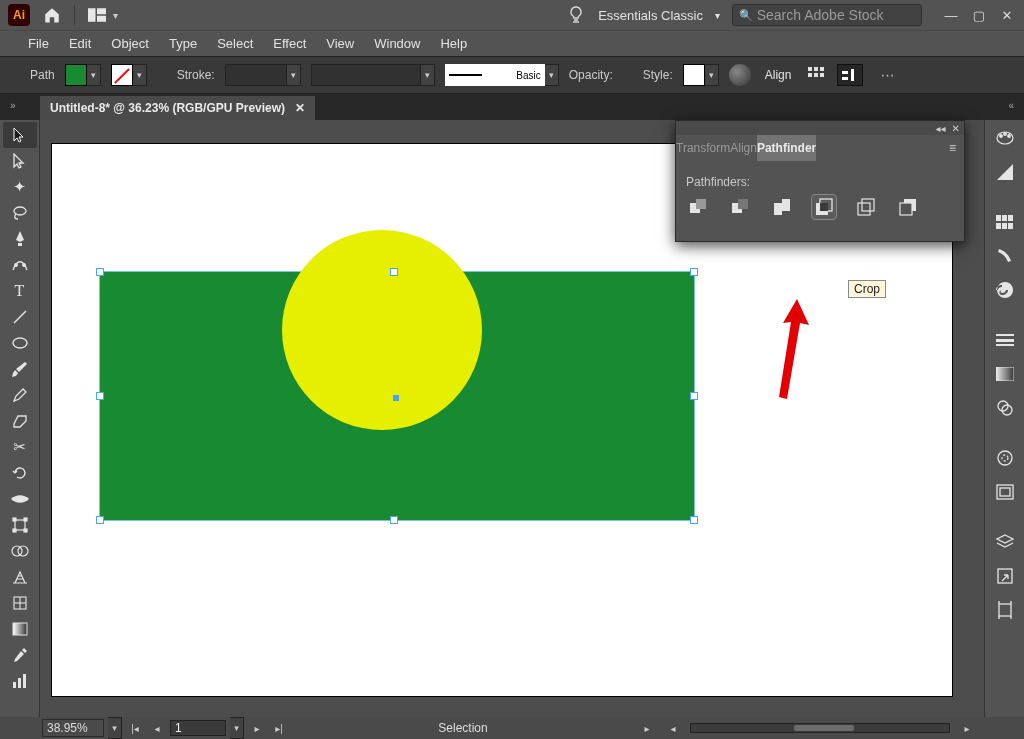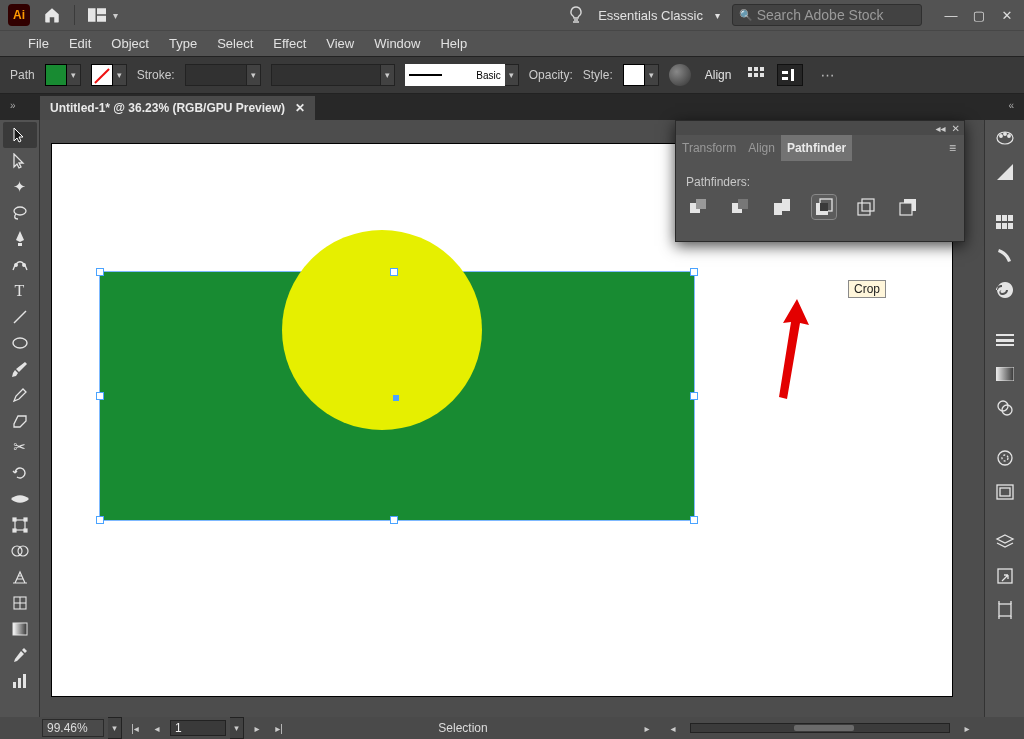--- a/index.html
+++ b/index.html
@@ -18,21 +18,21 @@
   .stock-search .ph { font-size: 14px; color:#9a9a9a; }
   .win-btns { display:flex; gap: 14px; margin-left: 10px; margin-right: 6px; }
   .win-btn { width: 14px; height: 14px; display:flex; align-items:center; justify-content:center; color:#ddd; font-size: 13px; }
 
   
   .menubar { height: 26px; background: #535353; display:flex; align-items:center; padding-left: 20px; gap: 4px; border-top: 1px solid #474747; }
   .menu-item { color:#e2e2e2; font-size: 13px; padding: 4px 8px; }
 
   
   .ctrlbar { height: 38px; background: #393939; border-top: 1px solid #222; border-bottom: 1px solid #222; display:flex; align-items:center; padding: 0 10px; gap: 10px; color:#ccc; font-size: 12px; }
-  .ctrl-label { color:#ccc; }
+  .ctrl-label { color:#ccc;margin-left:20px; }
   .swatch { width: 22px; height: 22px; border:1px solid #000; display:inline-block; }
   .fill-sw { background:#188b32; }
   .stroke-sw { background:#fff; position:relative; }
   .stroke-sw::after { content:""; position:absolute; left:0; right:0; top:50%; height:2px; background:#e11; transform:rotate(-45deg); }
   .dd-chev { width:14px; height:22px; background:#424242; border:1px solid #222; border-left:none; display:inline-flex; align-items:center; justify-content:center; color:#ccc; font-size:9px; }
   .stroke-weight { width:62px; height:22px; background:#313131; border:1px solid #222; }
   .stroke-profile { width:110px; height:22px; background:#313131; border:1px solid #222; }
   .brush-box { width:100px; height:22px; background:#fff; display:flex; align-items:center; justify-content:flex-end; padding:0 4px; }
   .brush-line { flex:1; height:2px; background:#000; margin-right:6px;}
   .brush-text { font-size:10px; color:#000;margin-left:28px; }
@@ -63,21 +63,21 @@
   .circle-shape { position:absolute; left:230px; top:86px; width:200px; height:200px; background:#e6ef00; border-radius:50%; }
   .sel-handle { position:absolute; width:8px; height:8px; background:#fff; border:1px solid #4aa3ff; }
   .sel-handle.center { width:6px; height:6px; }
   .annot-arrow { position:absolute; left:715px; top:155px; color:#e00; }
 
   
   .pathfinder { position:absolute; left:635px; top:0px; width:290px; background:#535353; border:1px solid #2a2a2a; box-shadow:0 4px 14px rgba(0,0,0,.7); color:#ccc; font-size:12px; }
   .pf-topbar { height:14px; display:flex; justify-content:flex-end; align-items:center; padding:0 4px; gap:6px; background:#4a4a4a;}
   .pf-topbar span { font-size:10px; color:#ccc; }
   .pf-tabs { display:flex; align-items:center; height:26px; }
-  .pf-tab { padding:6px 6px; color:#999; }
+  .pf-tab { padding:6px 0; color:#999; }
   .pf-tab.active { background:#737373; color:#eaeaea; font-weight:600; }
   .pf-menu { margin-left:auto; padding:0 8px; color:#ccc; }
   .pf-body { background:#535353; padding:8px 10px 12px; }
   .pf-row-label { color:#c8c8c8; margin: 6px 0; }
   .pf-icons { display:flex; gap:18px; align-items:center; margin:4px 0 10px; }
   .pf-ico { width:24px; height:24px; display:flex; align-items:center; justify-content:center; }
   .pf-ico.hover { outline:1px solid #888; border-radius:3px; background:#5c5c5c; }
   .pf-expand { width:72px; height:22px; background:#4a4a4a; color:#777; display:flex; align-items:center; justify-content:center; font-size:12px; border:1px solid #3a3a3a; border-radius:3px;}
   .tooltip { position:absolute; left:808px; top:160px; background:#fff6db; border:1px solid #8a8a8a; color:#222; font-size:12px; padding:1px 5px; }
 
@@ -207,21 +207,21 @@
         <rect x="0" y="8" width="6" height="3"></rect>
         <rect x="9" y="0" width="3" height="12"></rect>
       </svg>
     </div>
   <div class="ctrl-dots">⋯</div>
 </div>
 
 <div class="tabstrip">
   <span class="collapse-l">»</span>
   <div class="doctab">
-    <span>Untitled-1* @ 36.23% (RGB/GPU Preview)</span>
+    <span>Untitled-8* @ 36.23% (RGB/GPU Preview)</span>
     <span class="close">✕</span>
   </div>
   <span class="collapse-r">«</span>
 </div>
 
 <div class="mainrow">
 
   <div class="tool-left">
     <div class="tool-btn selected">
         <svg width="14" height="16" viewBox="0 0 14 16" fill="#1a1a1a" stroke="#fff" stroke-width="1">
@@ -511,21 +511,21 @@
         <line x1="3" y1="0" x2="3" y2="3"></line>
         <line x1="15" y1="0" x2="15" y2="3"></line>
         <line x1="3" y1="15" x2="3" y2="18"></line>
         <line x1="15" y1="15" x2="15" y2="18"></line>
       </svg>
     </div>
 </div>
 
 <div class="statusbar">
   <div class="zoom-box">
-      <span>99.46%</span>
+      <span>38.95%</span>
     </div>
   <span class="dd-chev">▾</span>
   <div class="nav-btn">|◂</div>
   <div class="nav-btn">◂</div>
   <div class="artnum">
       <span>1</span>
     </div>
   <span class="dd-chev">▾</span>
   <div class="nav-btn">▸</div>
   <div class="nav-btn">▸|</div>

